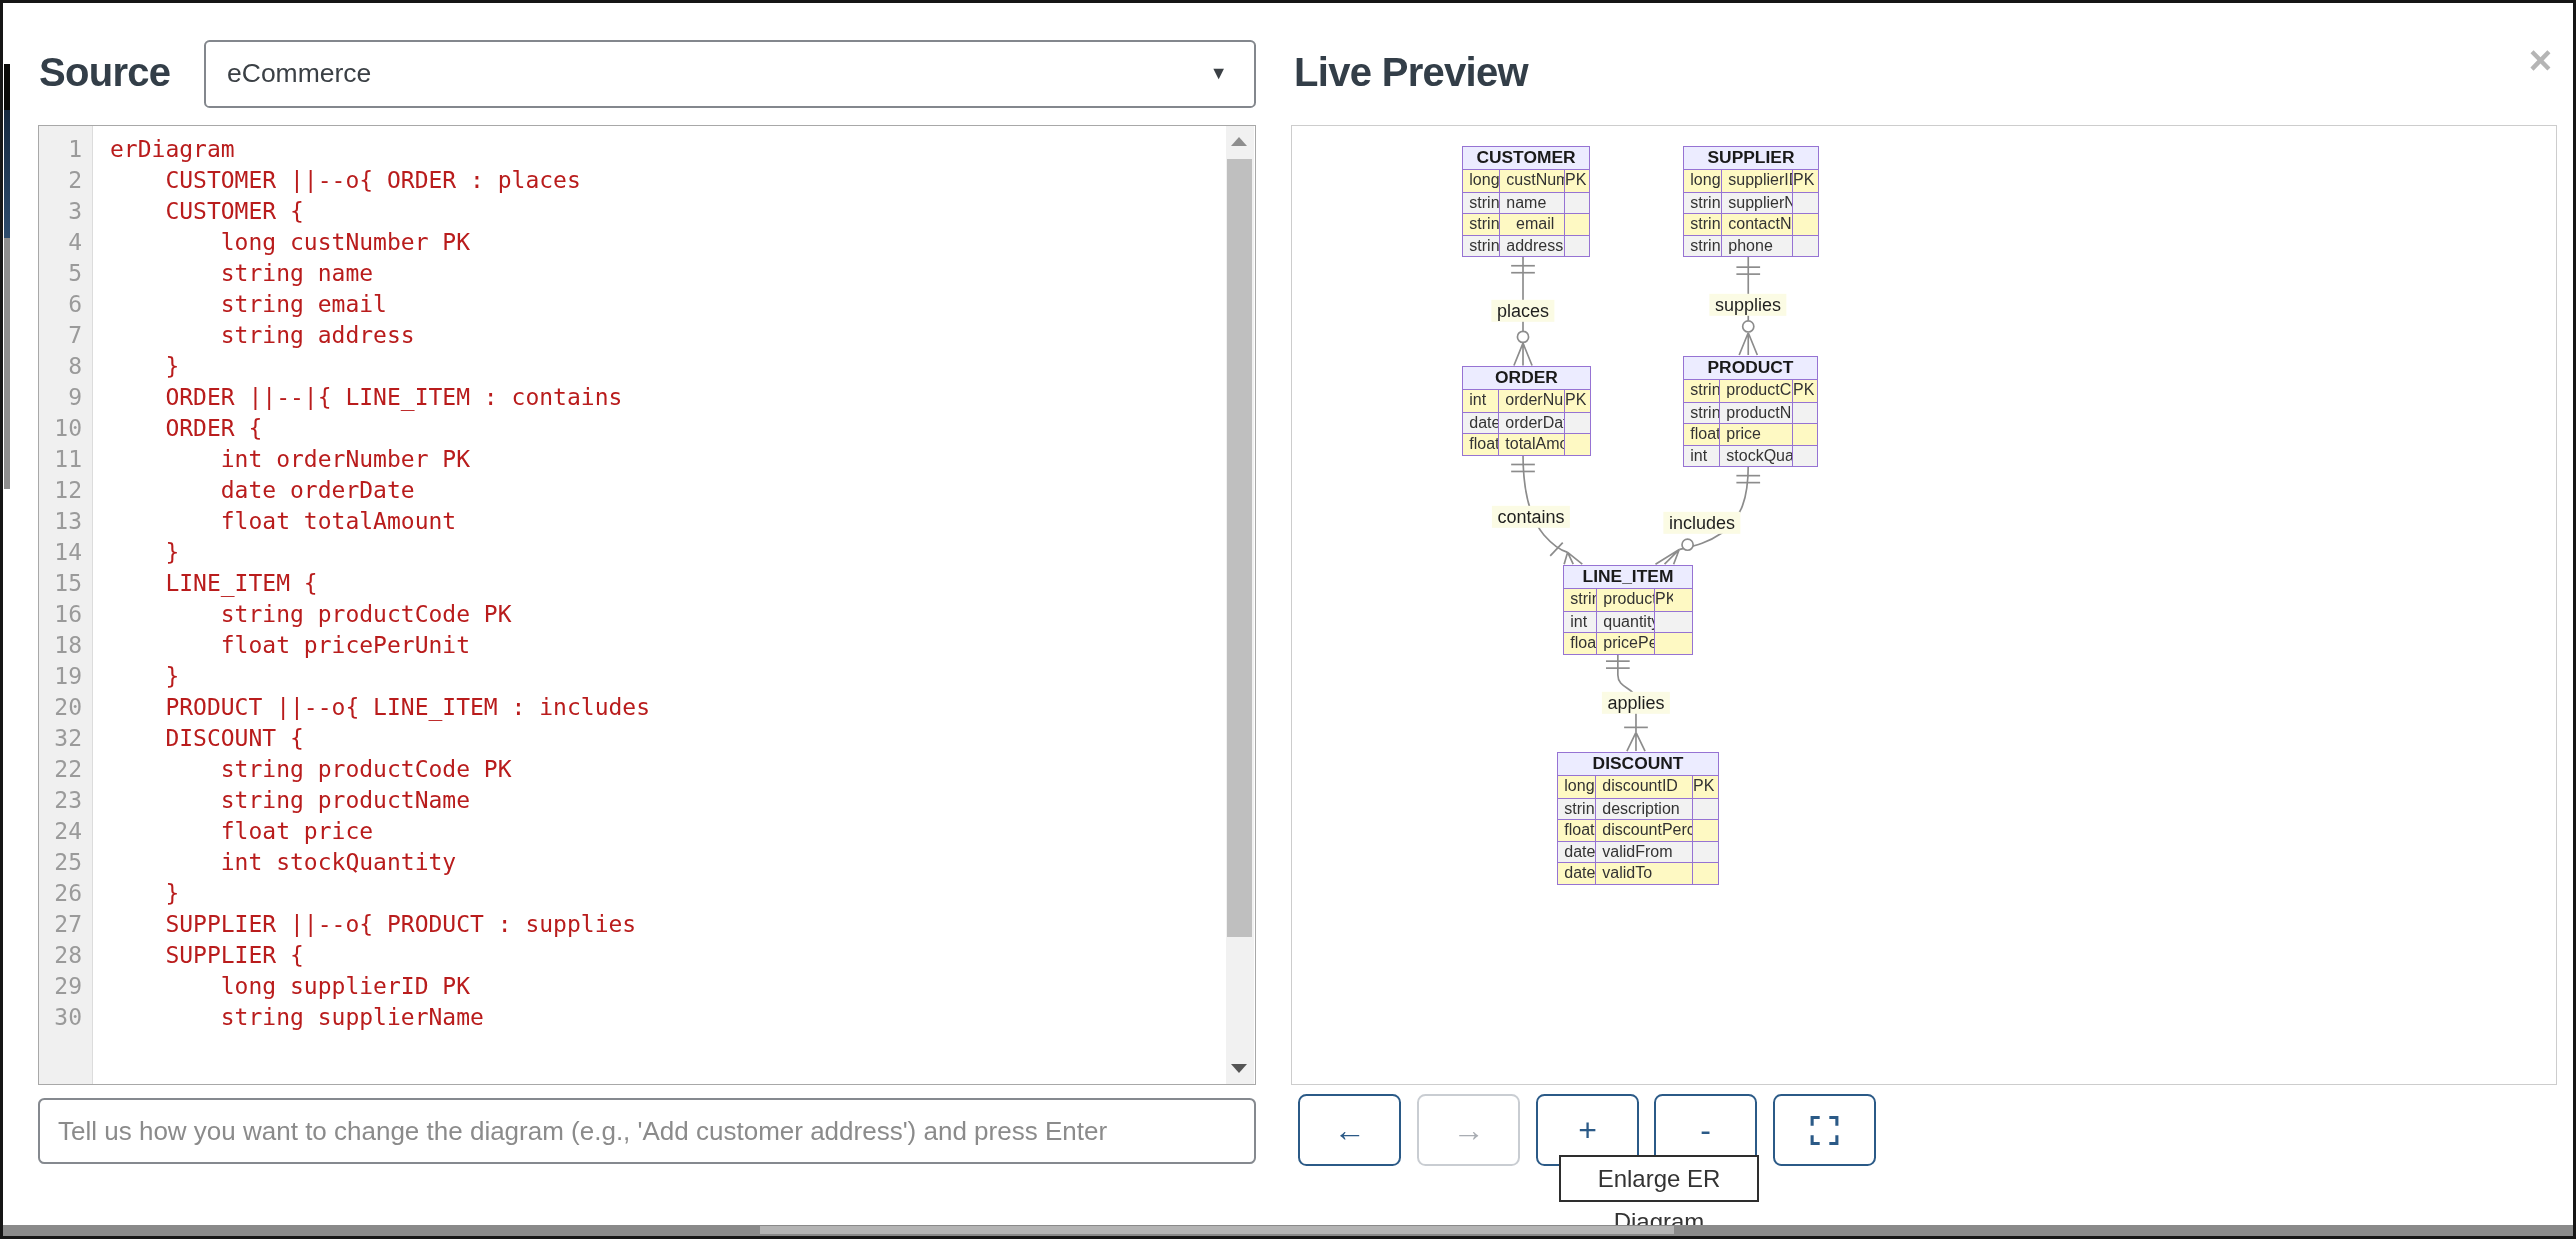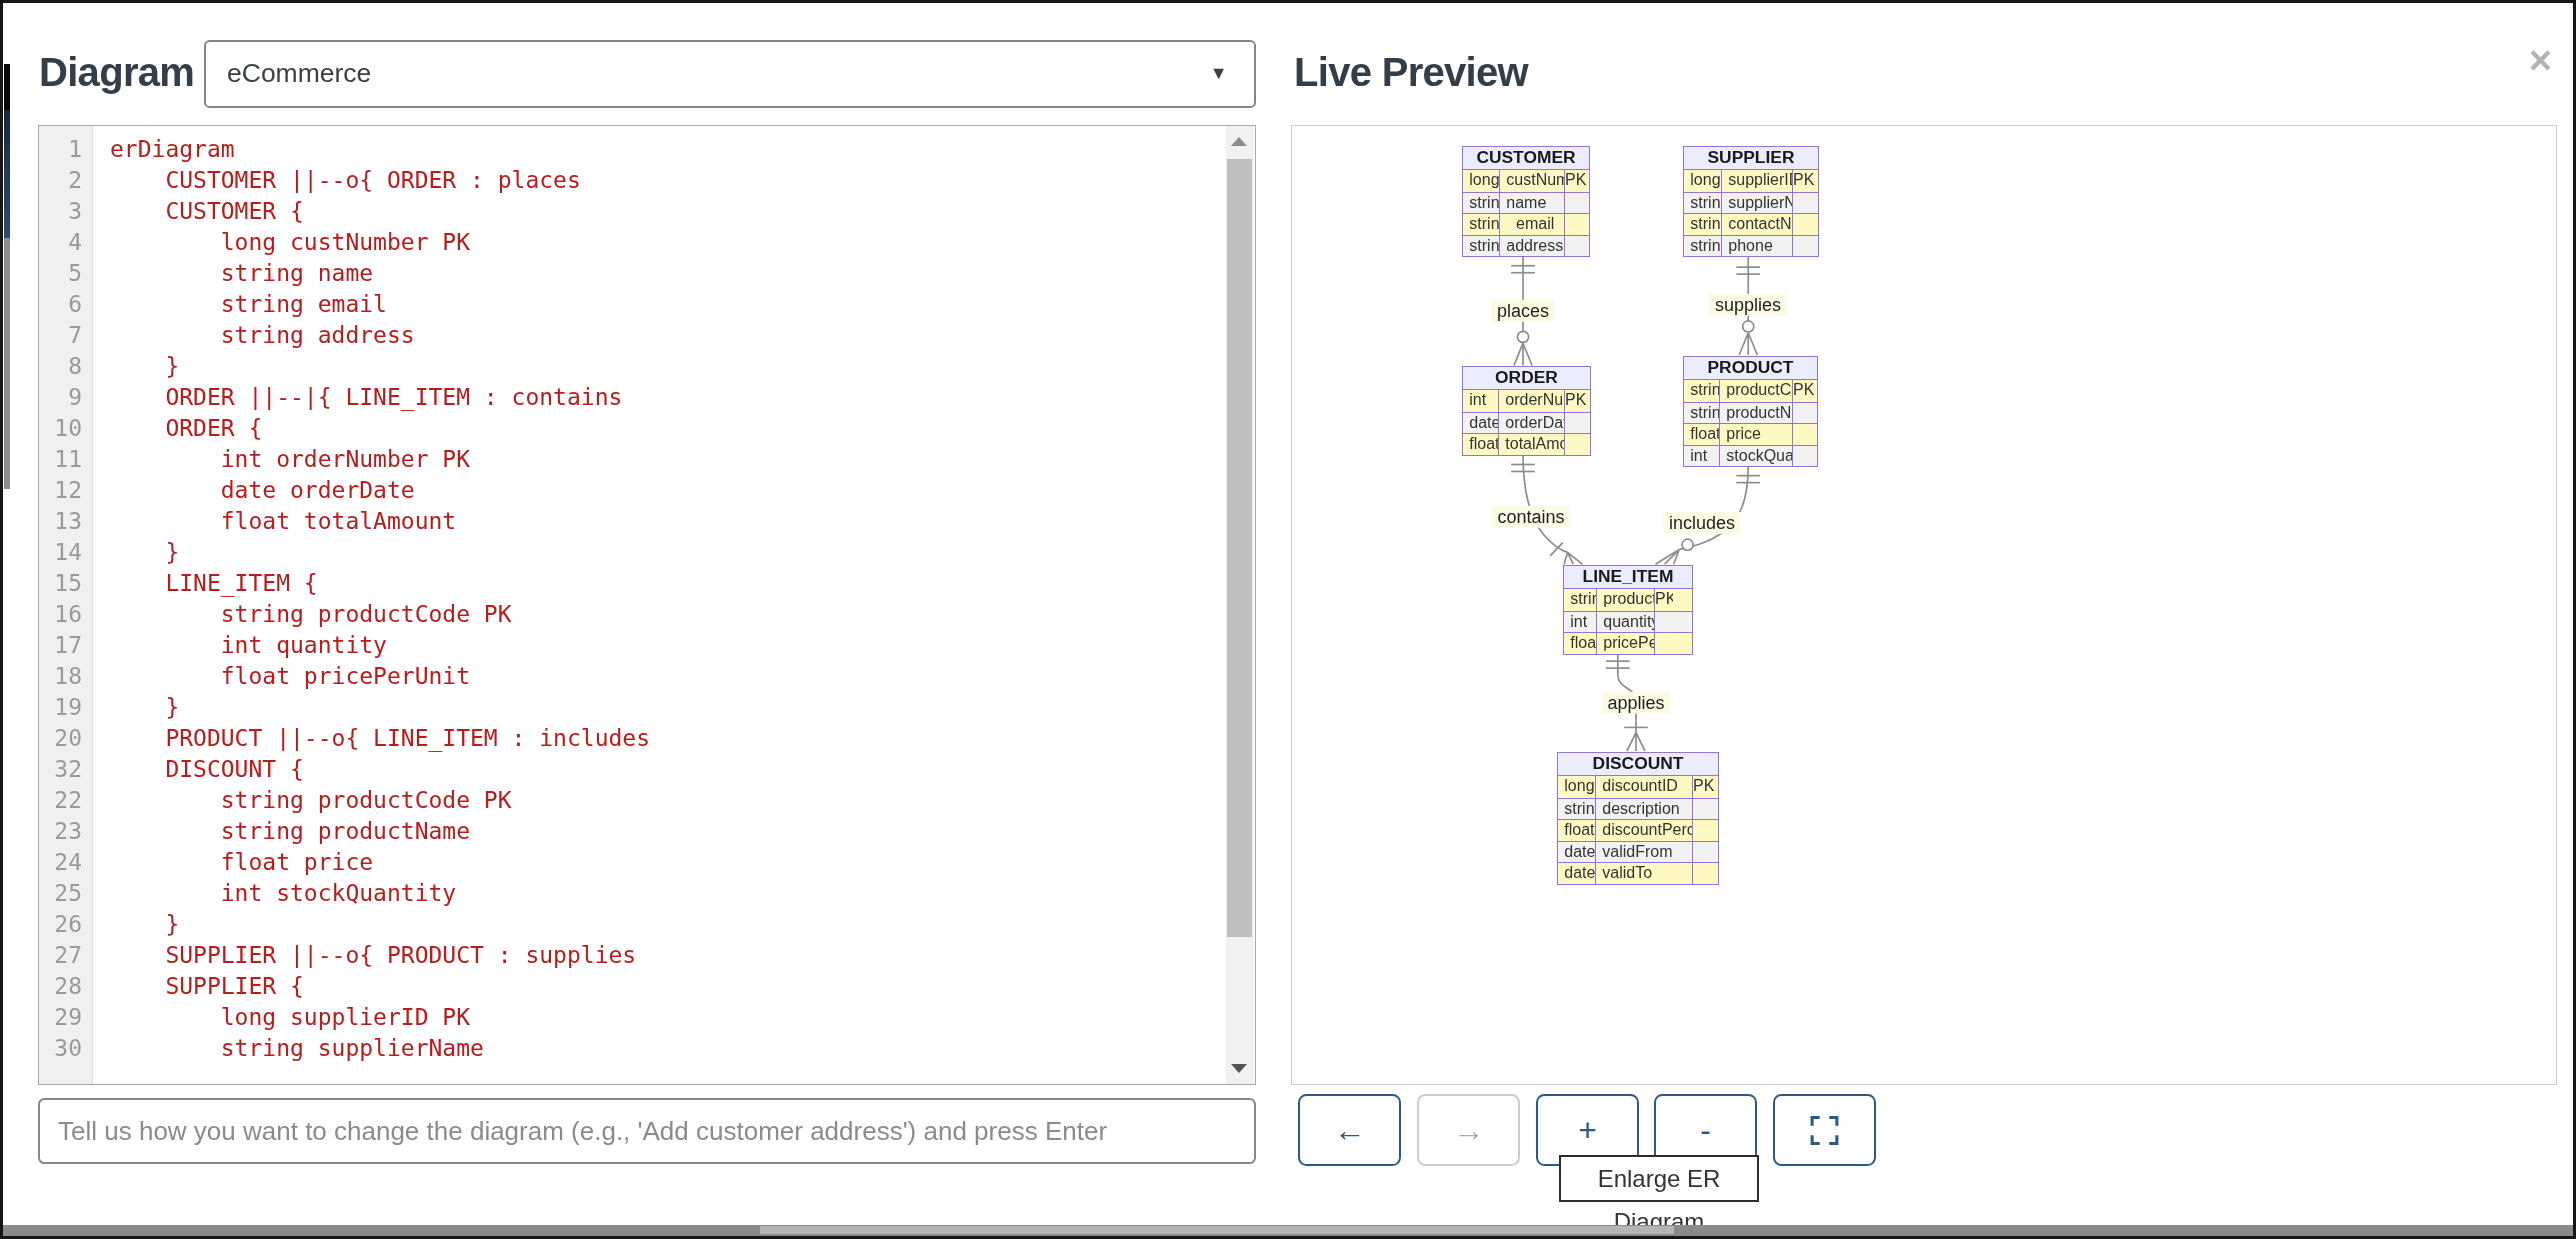--- a/index.html
+++ b/index.html
@@ -89,21 +89,21 @@
 <body>
 
 <div class="frame"></div>
 <div class="sliver black"></div>
 <div class="sliver navy"></div>
 <div class="sliver gray"></div>
 <div class="bottom-strip">
   <div class="thumb-h"></div>
 </div>
 
-<div class="panel-title" id="source-title">Diagram</div>
+<div class="panel-title" id="source-title">Source</div>
 
 <div class="dropdown">
   <div class="val">eCommerce</div>
   <div class="caret">▼</div>
 </div>
 
 <div class="editor">
   <div class="gutter-bg"></div>
   <div class="code-lines">
       <div class="cl"><span class="ln">1</span><span class="lc">erDiagram</span></div>
@@ -115,21 +115,20 @@
       <div class="cl"><span class="ln">7</span><span class="lc">        string address</span></div>
       <div class="cl"><span class="ln">8</span><span class="lc">    }</span></div>
       <div class="cl"><span class="ln">9</span><span class="lc">    ORDER ||--|{ LINE_ITEM : contains</span></div>
       <div class="cl"><span class="ln">10</span><span class="lc">    ORDER {</span></div>
       <div class="cl"><span class="ln">11</span><span class="lc">        int orderNumber PK</span></div>
       <div class="cl"><span class="ln">12</span><span class="lc">        date orderDate</span></div>
       <div class="cl"><span class="ln">13</span><span class="lc">        float totalAmount</span></div>
       <div class="cl"><span class="ln">14</span><span class="lc">    }</span></div>
       <div class="cl"><span class="ln">15</span><span class="lc">    LINE_ITEM {</span></div>
       <div class="cl"><span class="ln">16</span><span class="lc">        string productCode PK</span></div>
-      <div class="cl"><span class="ln">17</span><span class="lc">        int quantity</span></div>
       <div class="cl"><span class="ln">18</span><span class="lc">        float pricePerUnit</span></div>
       <div class="cl"><span class="ln">19</span><span class="lc">    }</span></div>
       <div class="cl"><span class="ln">20</span><span class="lc">    PRODUCT ||--o{ LINE_ITEM : includes</span></div>
       <div class="cl"><span class="ln">32</span><span class="lc">    DISCOUNT {</span></div>
       <div class="cl"><span class="ln">22</span><span class="lc">        string productCode PK</span></div>
       <div class="cl"><span class="ln">23</span><span class="lc">        string productName</span></div>
       <div class="cl"><span class="ln">24</span><span class="lc">        float price</span></div>
       <div class="cl"><span class="ln">25</span><span class="lc">        int stockQuantity</span></div>
       <div class="cl"><span class="ln">26</span><span class="lc">    }</span></div>
       <div class="cl"><span class="ln">27</span><span class="lc">    SUPPLIER ||--o{ PRODUCT : supplies</span></div>

